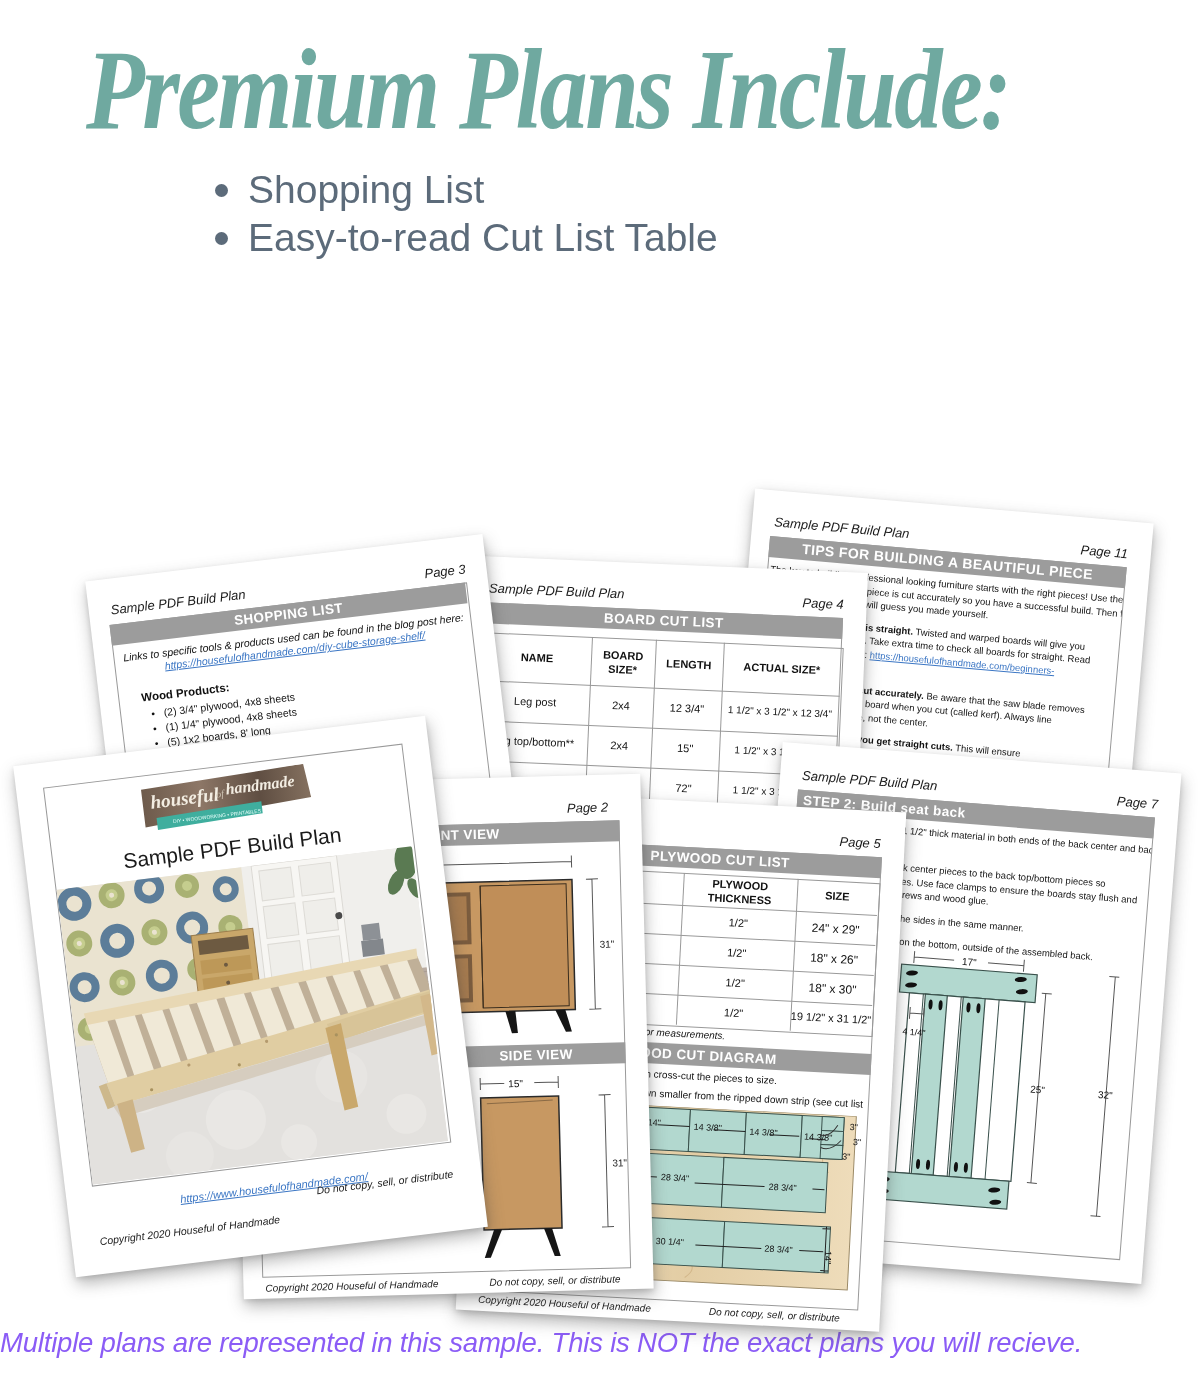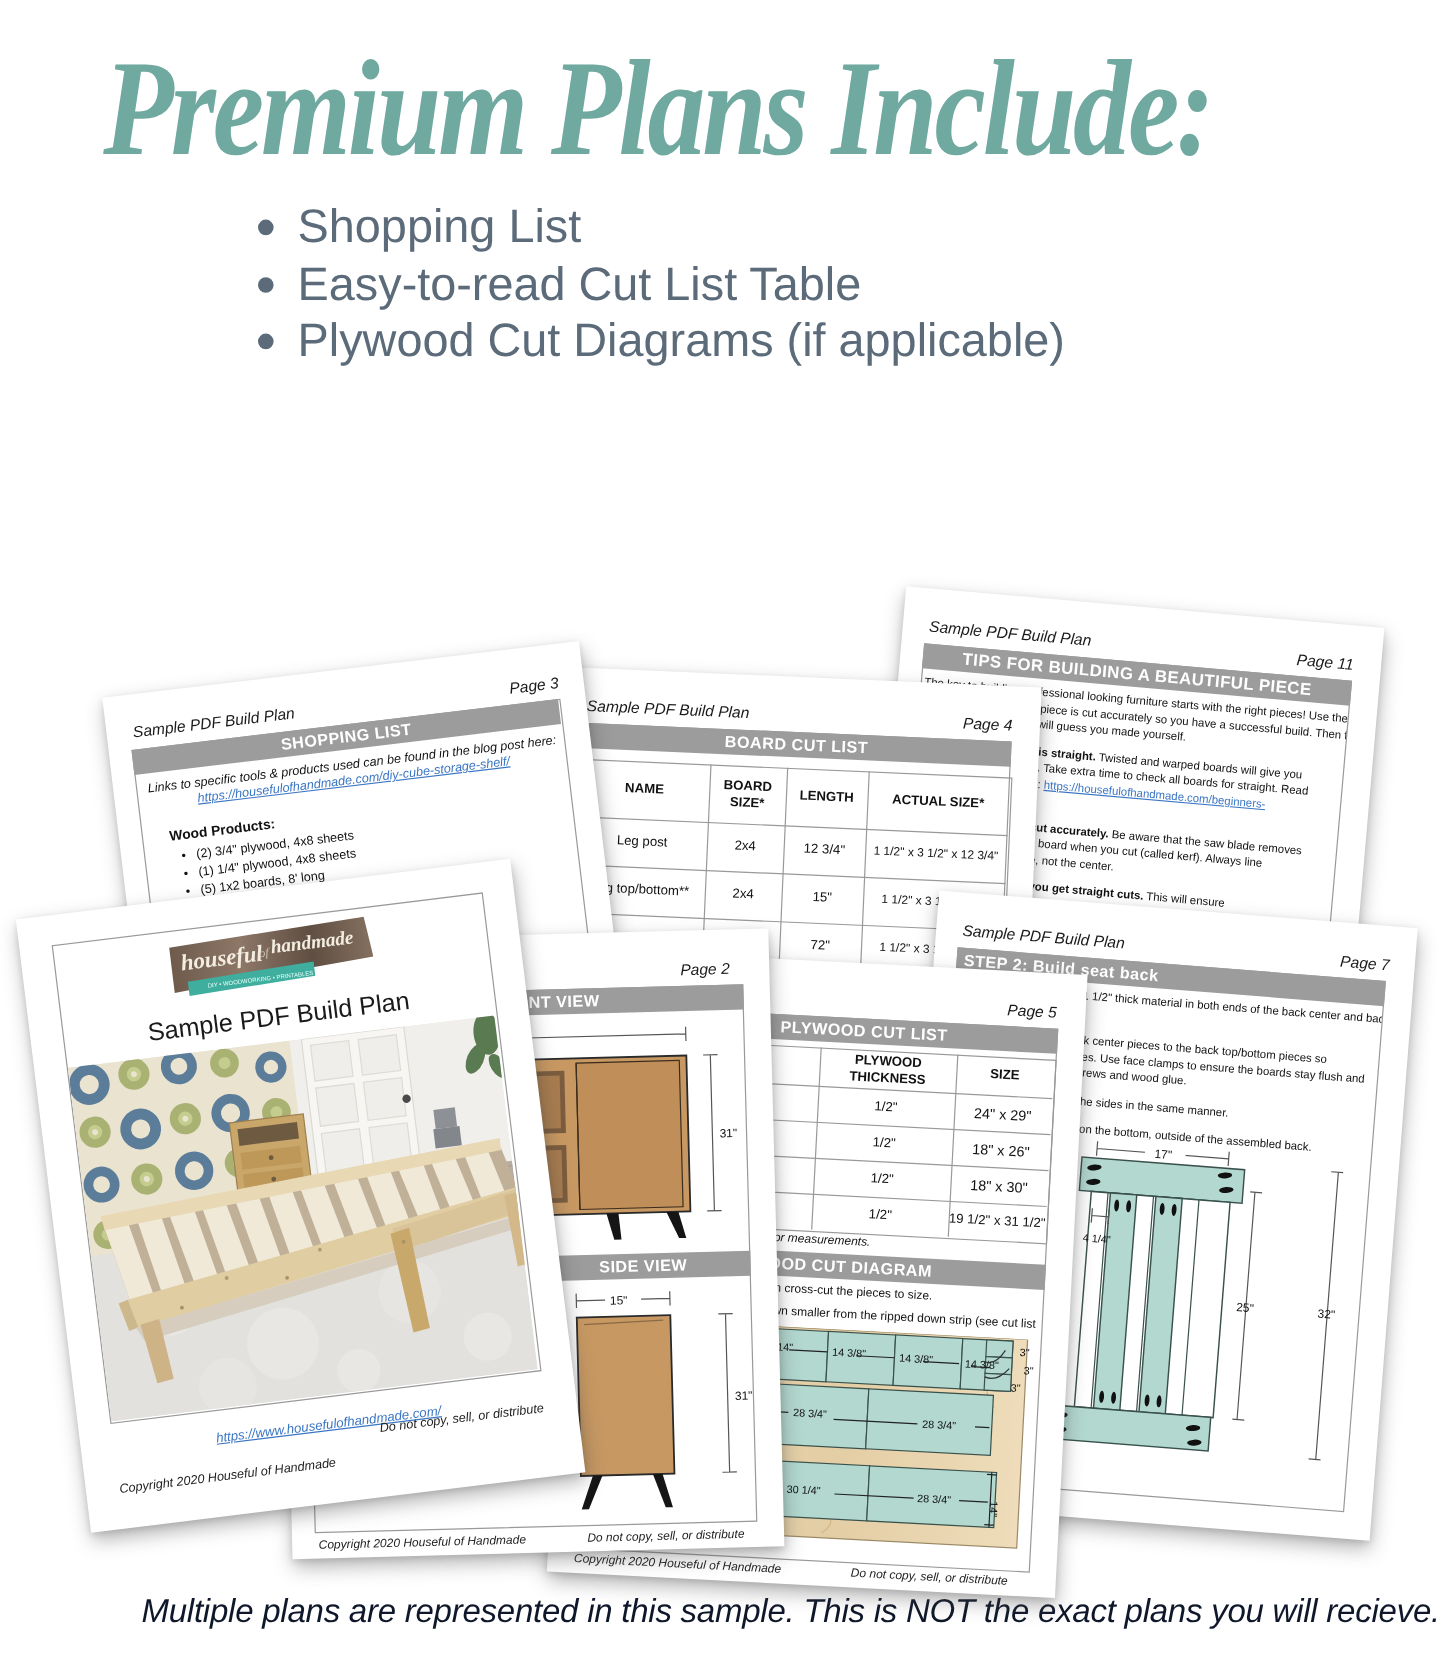--- a/index.html
+++ b/index.html
@@ -22,21 +22,20 @@
 </head>
 <body>
 
 <div class="abs" id="heading" style="left:86px;top:24px;width:1100px;color:#6FA9A0;
   font-family:'Liberation Serif',serif;font-style:italic;font-weight:bold;font-size:114px;
   letter-spacing:-3px;transform:scaleX(.845);transform-origin:left top;white-space:nowrap;">Premium Plans Include:</div>
 
 <div class="abs" id="bullets" style="left:215px;top:166px;font-size:39px;color:#5c6b7a;line-height:47.7px;">
   <div><span style="display:inline-block;width:13px;height:13px;border-radius:50%;background:#5c6b7a;margin-right:20px;vertical-align:6px;"></span>Shopping List</div>
   <div><span style="display:inline-block;width:13px;height:13px;border-radius:50%;background:#5c6b7a;margin-right:20px;vertical-align:6px;"></span>Easy-to-read Cut List Table</div>
-  <div><span style="display:inline-block;width:13px;height:13px;border-radius:50%;background:#5c6b7a;margin-right:20px;vertical-align:6px;"></span>Plywood Cut Diagrams (if applicable)</div>
 </div>
 
 <div id="pages">
 
 <div class="pg" style="left:731.8px;top:504.6px;width:400px;height:515px;transform:rotate(5deg);z-index:1;">
   <div class="samp">Sample PDF Build Plan</div>
       <div class="pnum" style="right:23px;">Page 11</div>
   <div class="bord" style="left:19px;top:46px;width:356px;height:446px;"></div>
   <div class="bar" style="width:358px;font-size:14px;">TIPS FOR BUILDING A BEAUTIFUL PIECE</div>
 
@@ -476,14 +475,14 @@
       <circle cx="160" cy="196" r="1.6" fill="#a8925f"></circle>
           <circle cx="260" cy="178" r="1.6" fill="#a8925f"></circle>
     </g>
   </svg>
   <div class="lnk" style="left:0;top:444px;width:415px;text-align:center;font-style:italic;font-size:11px;">https://www.housefulofhandmade.com/</div>
   <div class="ft" style="right:28px;top:452px;font-size:10.5px;">Do not copy, sell, or distribute</div>
   <div class="ft" style="left:28px;top:476px;font-size:10.5px;">Copyright 2020 Houseful of Handmade</div>
 </div>
 </div>
 
-<div class="abs" id="caption" style="left:0;top:1327px;width:1200px;text-align:right;
-  font-style:italic;font-size:27.5px;letter-spacing:-0.2px;color:#0f172a;white-space:nowrap;">Multiple plans are represented in this sample. This is NOT the exact plans you will recieve.</div>
+<div class="abs" id="caption" style="left:0;top:1327px;width:1200px;text-align:left;
+  font-style:italic;font-size:27.5px;letter-spacing:-0.2px;color:#8b5cf6;white-space:nowrap;">Multiple plans are represented in this sample. This is NOT the exact plans you will recieve.</div>
 
 </body></html>

